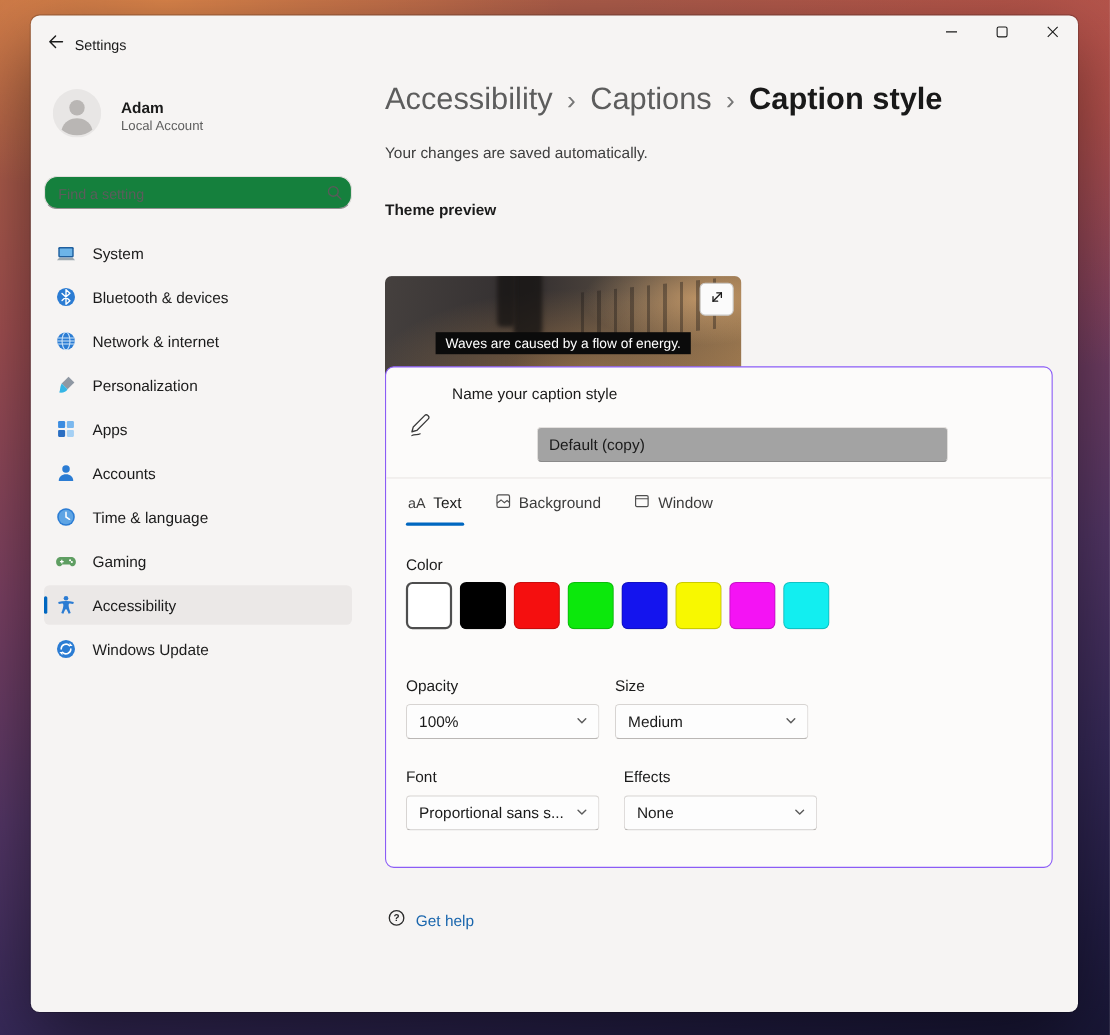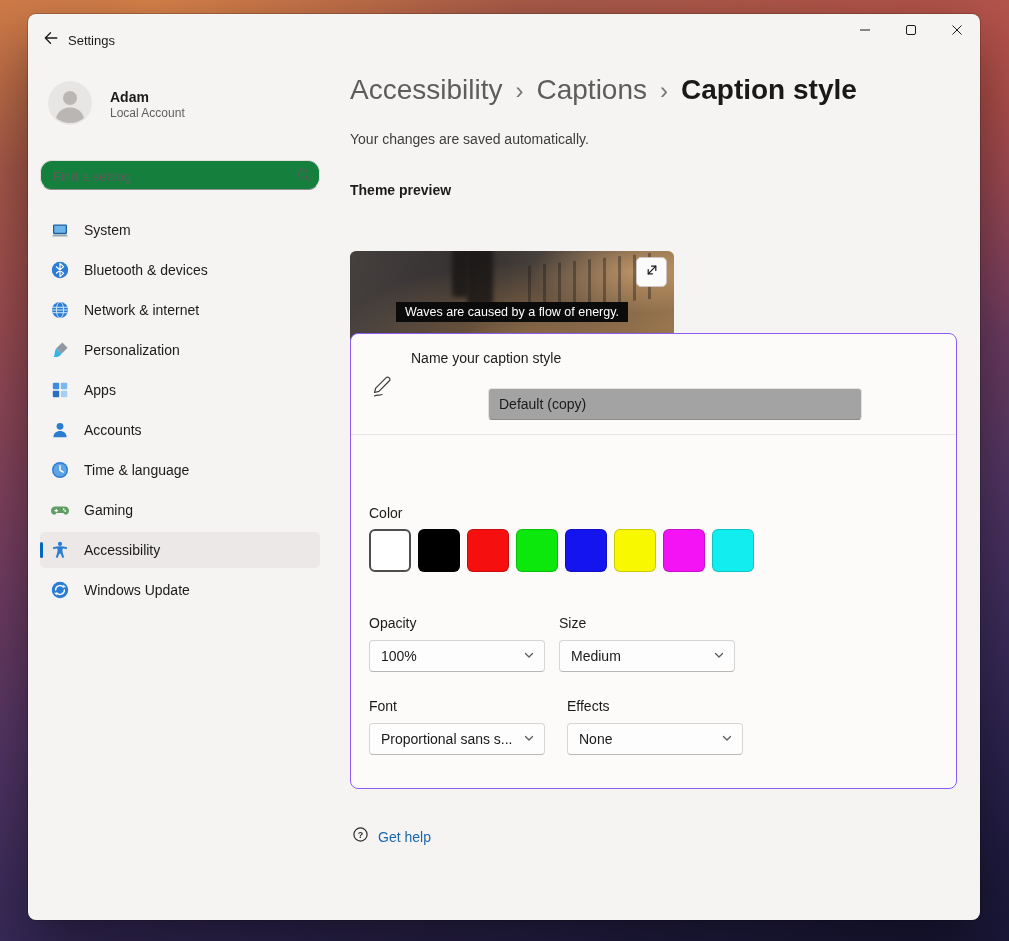--- a/index.html
+++ b/index.html
@@ -291,20 +291,44 @@
       <span class="pencil">
         <svg width="22" height="22" viewBox="0 0 22 22">
             <path d="M3.5 16.5 l1.2-4.4 L15.2 1.6 a1.8 1.8 0 0 1 2.6 0 l.6.6 a1.8 1.8 0 0 1 0 2.6 L7.9 15.3 z" fill="none" stroke="#3a3a3a" stroke-width="1.2" stroke-linejoin="round"></path>
             <path d="M3.5 20 c2.5-1.6 5-.2 7.5-1.6" fill="none" stroke="#3a3a3a" stroke-width="1.1" stroke-linecap="round"></path>
           </svg>
       </span>
       <input class="name-input" value="Default (copy)" style="">
 
       <div class="card-divider"></div>
 
+      <div class="tabs">
+        <div class="tab selected">
+          <span class="tab-aA">aA</span>
+          <span>Text</span>
+        </div>
+        <div class="tab">
+          <span>
+            <svg width="15" height="15" viewBox="0 0 15 15">
+                <rect x="1.8" y="1.8" width="11.4" height="11.4" rx="1.5" fill="none" stroke="#4f4f4f" stroke-width="1.1"></rect>
+                <path d="M1.8 9.5 L5.5 6.5 L8.5 9 L11 7 L13.2 8.8" fill="none" stroke="#4f4f4f" stroke-width="1"></path>
+              </svg>
+          </span>
+          <span>Background</span>
+        </div>
+        <div class="tab">
+          <span>
+            <svg width="15" height="15" viewBox="0 0 15 15">
+                <rect x="1.8" y="2.5" width="11.4" height="10" rx="1.2" fill="none" stroke="#4f4f4f" stroke-width="1.1"></rect>
+                <path d="M1.8 5.4 H13.2" stroke="#4f4f4f" stroke-width="1.1"></path>
+              </svg>
+          </span>
+          <span>Window</span>
+        </div>
+      </div>
 
       <div class="color-label">Color</div>
 
       <div class="swatches">
         <div class="swatch selected" style="background: rgb(255, 255, 255);"></div>
         <div class="swatch" style="background: rgb(0, 0, 0);"></div>
         <div class="swatch" style="background: rgb(245, 15, 15);"></div>
         <div class="swatch" style="background: rgb(12, 232, 12);"></div>
         <div class="swatch" style="background: rgb(20, 20, 238);"></div>
         <div class="swatch" style="background: rgb(248, 248, 0);"></div>

